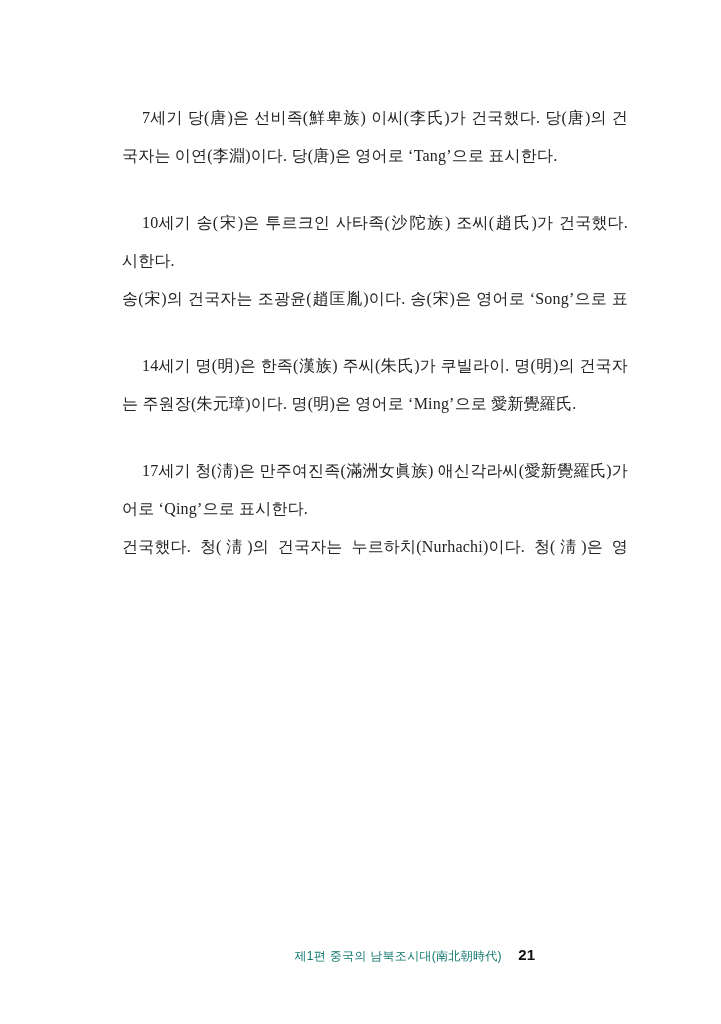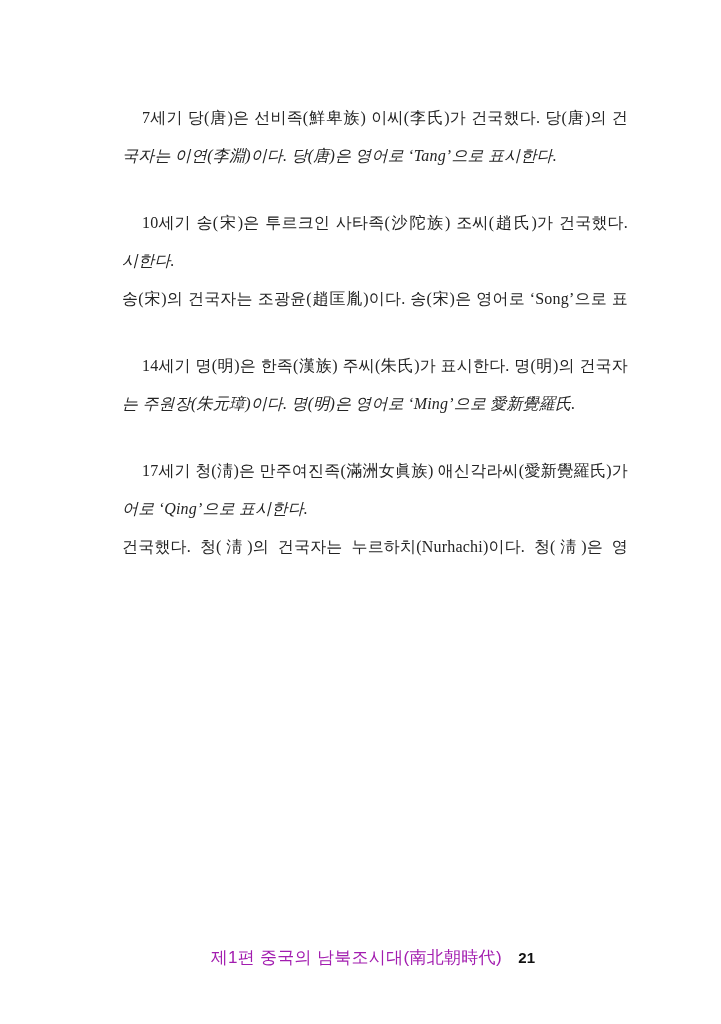--- a/index.html
+++ b/index.html
@@ -32,37 +32,36 @@
     display: block;
     line-height: 38px;
     text-align: justify;
     text-align-last: justify;
     letter-spacing: 0.2px;
     white-space: normal;
   }
   .line.last {
     text-align: right;
     text-align-last: left;
-    font-style: italic;
   }
   .line.indent {
     text-indent: 20px;
   }
   .page-footer {
     position: absolute;
     left: 0;
     right: 93px;
     top: 946px;
     text-align: right;
     font-family: "Liberation Sans", "DejaVu Sans", sans-serif;
     white-space: nowrap;
   }
   .running-title {
-    font-size: 17px;
-    color: #a21caf;
+    font-size: 12px;
+    color: #0f766e;
     letter-spacing: 0.3px;
   }
   .page-number {
     font-size: 15px;
     font-weight: bold;
     color: #111111;
     margin-left: 12px;
   }
 </style>
 </head>
@@ -78,21 +77,21 @@
     </p>
 
     <p class="para">
       <span class="line indent">10세기 송(宋)은 투르크인 사타족(沙陀族) 조씨(趙氏)가 건국했다.</span>
       <span class="line last">시한다.</span>
       <span class="line">송(宋)의 건국자는 조광윤(趙匡胤)이다. 송(宋)은 영어로 ‘Song’으로 표</span>
     </p>
 
 
     <p class="para">
-      <span class="line indent">14세기 명(明)은 한족(漢族) 주씨(朱氏)가 표시한다. 명(明)의 건국자</span>
+      <span class="line indent">14세기 명(明)은 한족(漢族) 주씨(朱氏)가 쿠빌라이. 명(明)의 건국자</span>
       <span class="line last">는 주원장(朱元璋)이다. 명(明)은 영어로 ‘Ming’으로 愛新覺羅氏.</span>
     </p>
 
     <p class="para">
       <span class="line indent">17세기 청(淸)은 만주여진족(滿洲女眞族) 애신각라씨(愛新覺羅氏)가</span>
       <span class="line last">어로 ‘Qing’으로 표시한다.</span>
       <span class="line">건국했다. 청(淸)의 건국자는 누르하치(Nurhachi)이다. 청(淸)은 영</span>
     </p>
 
   </main>

